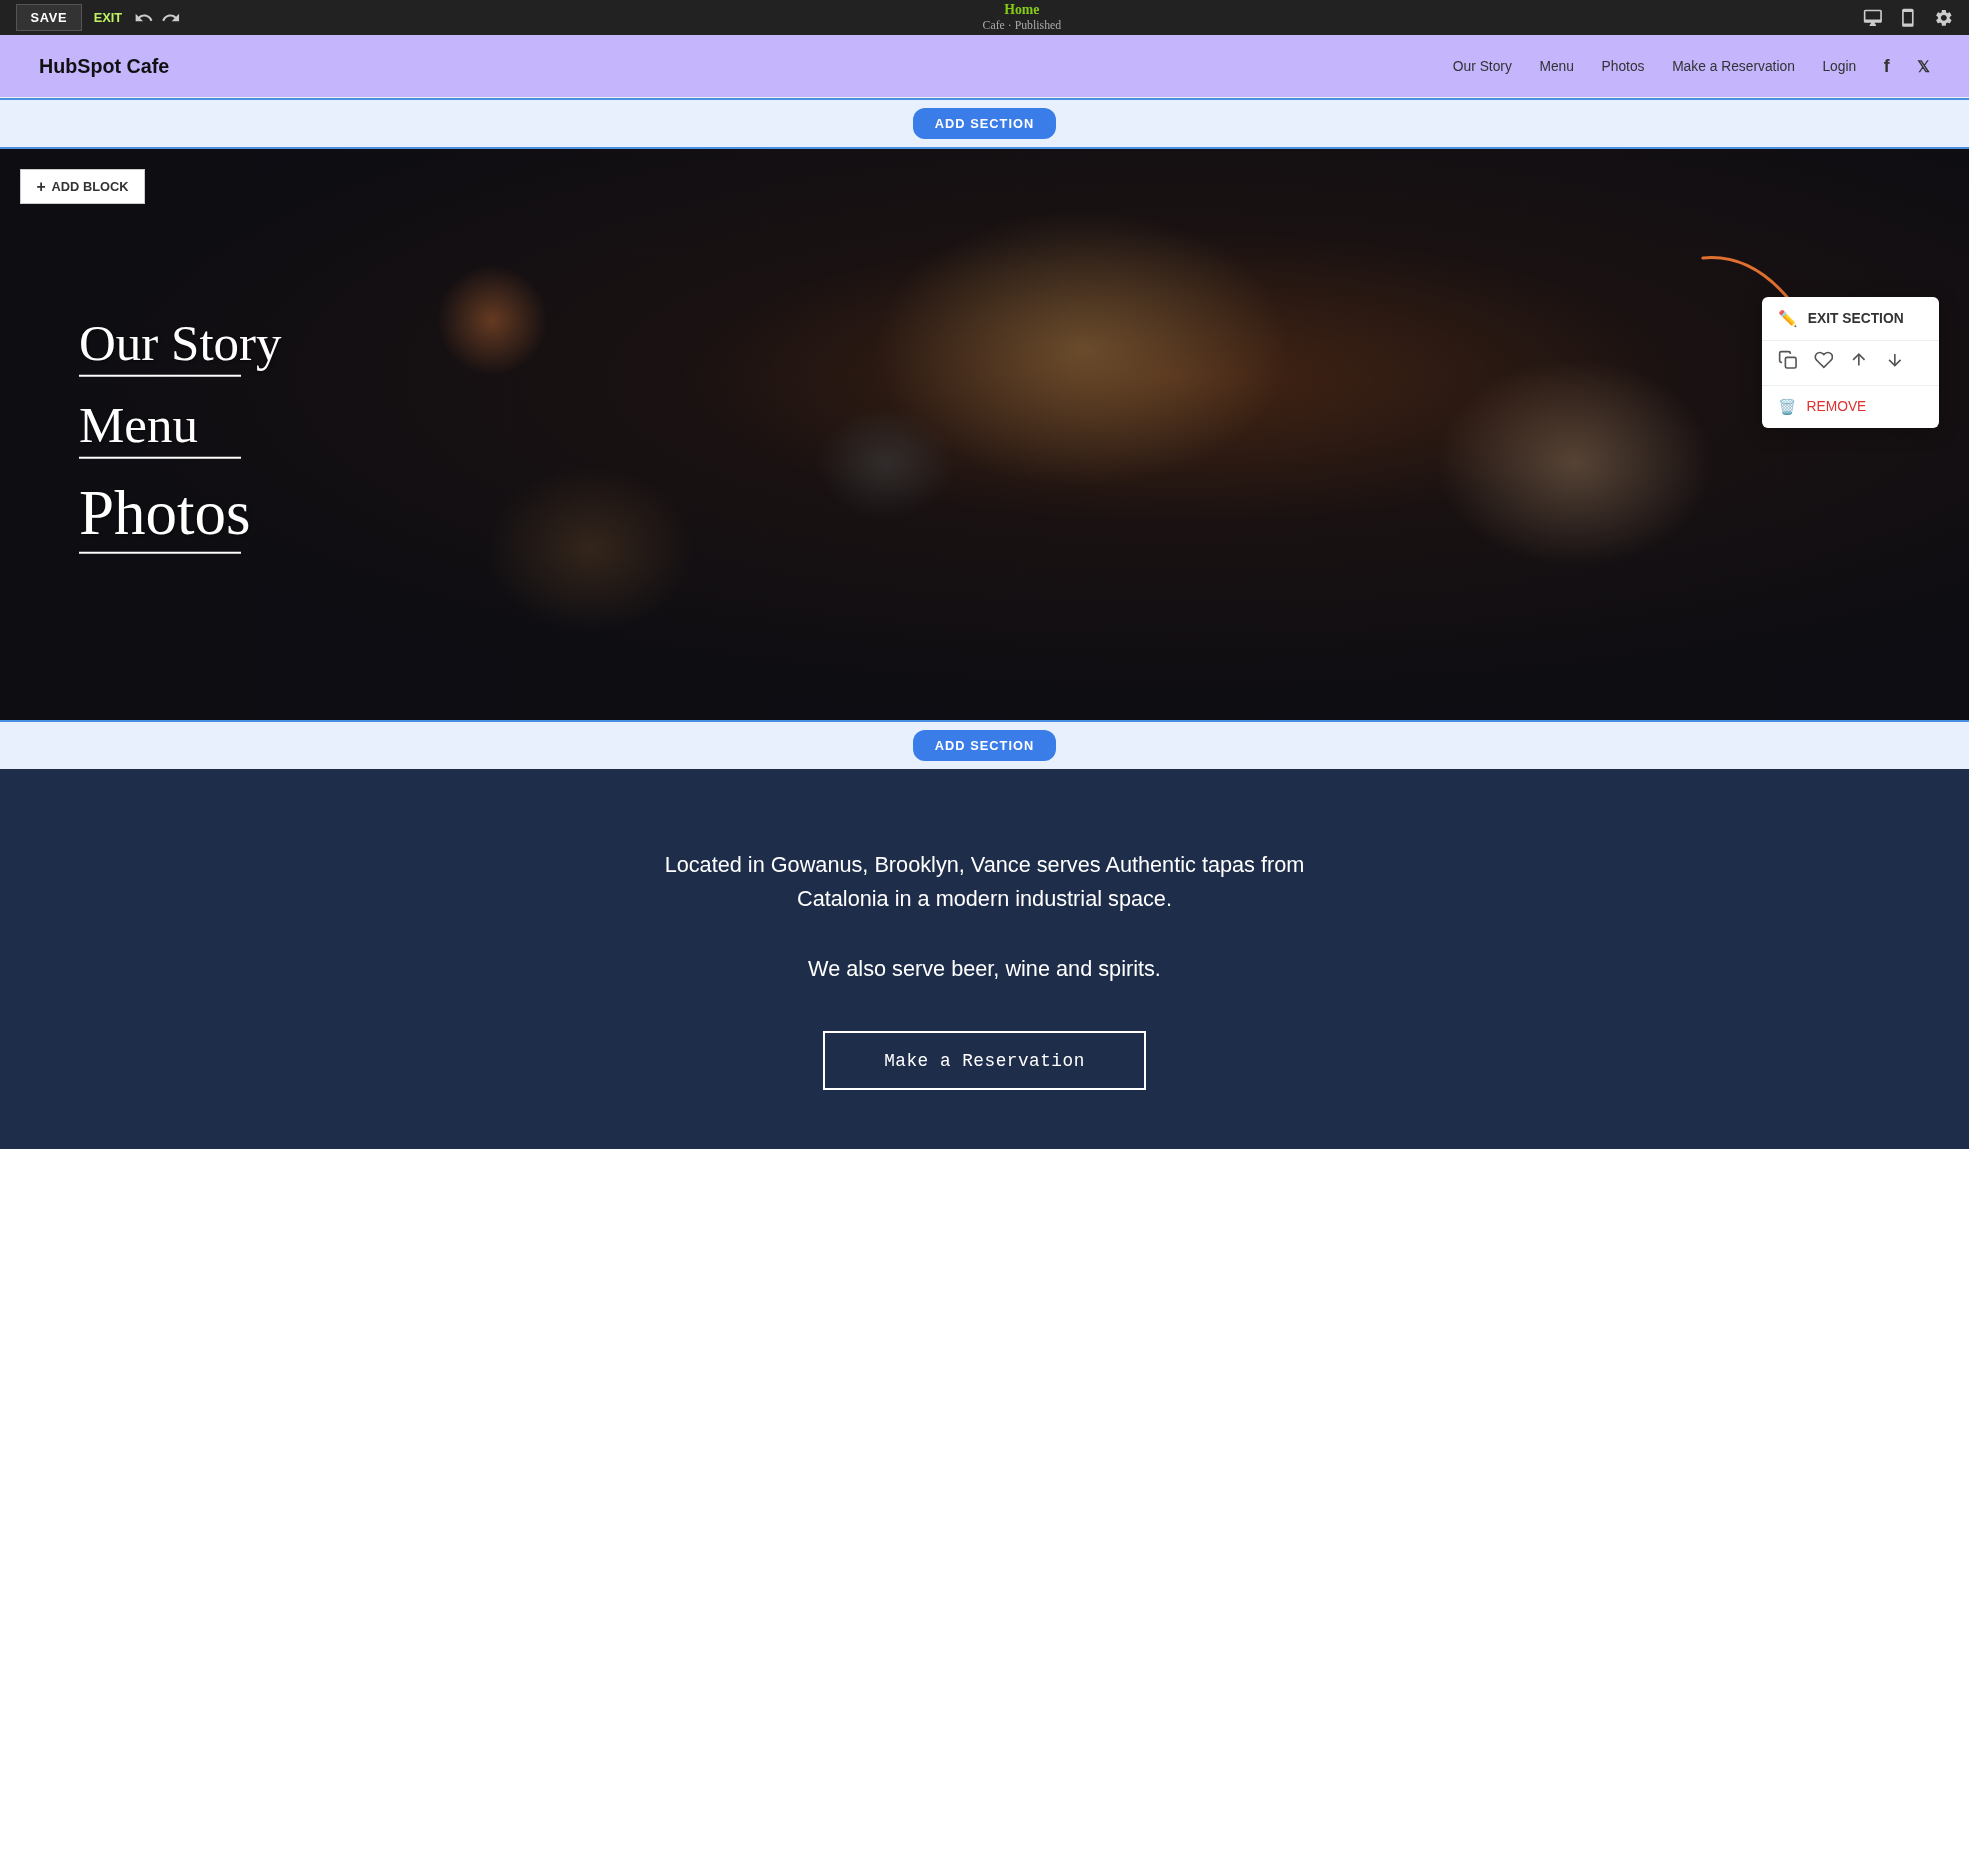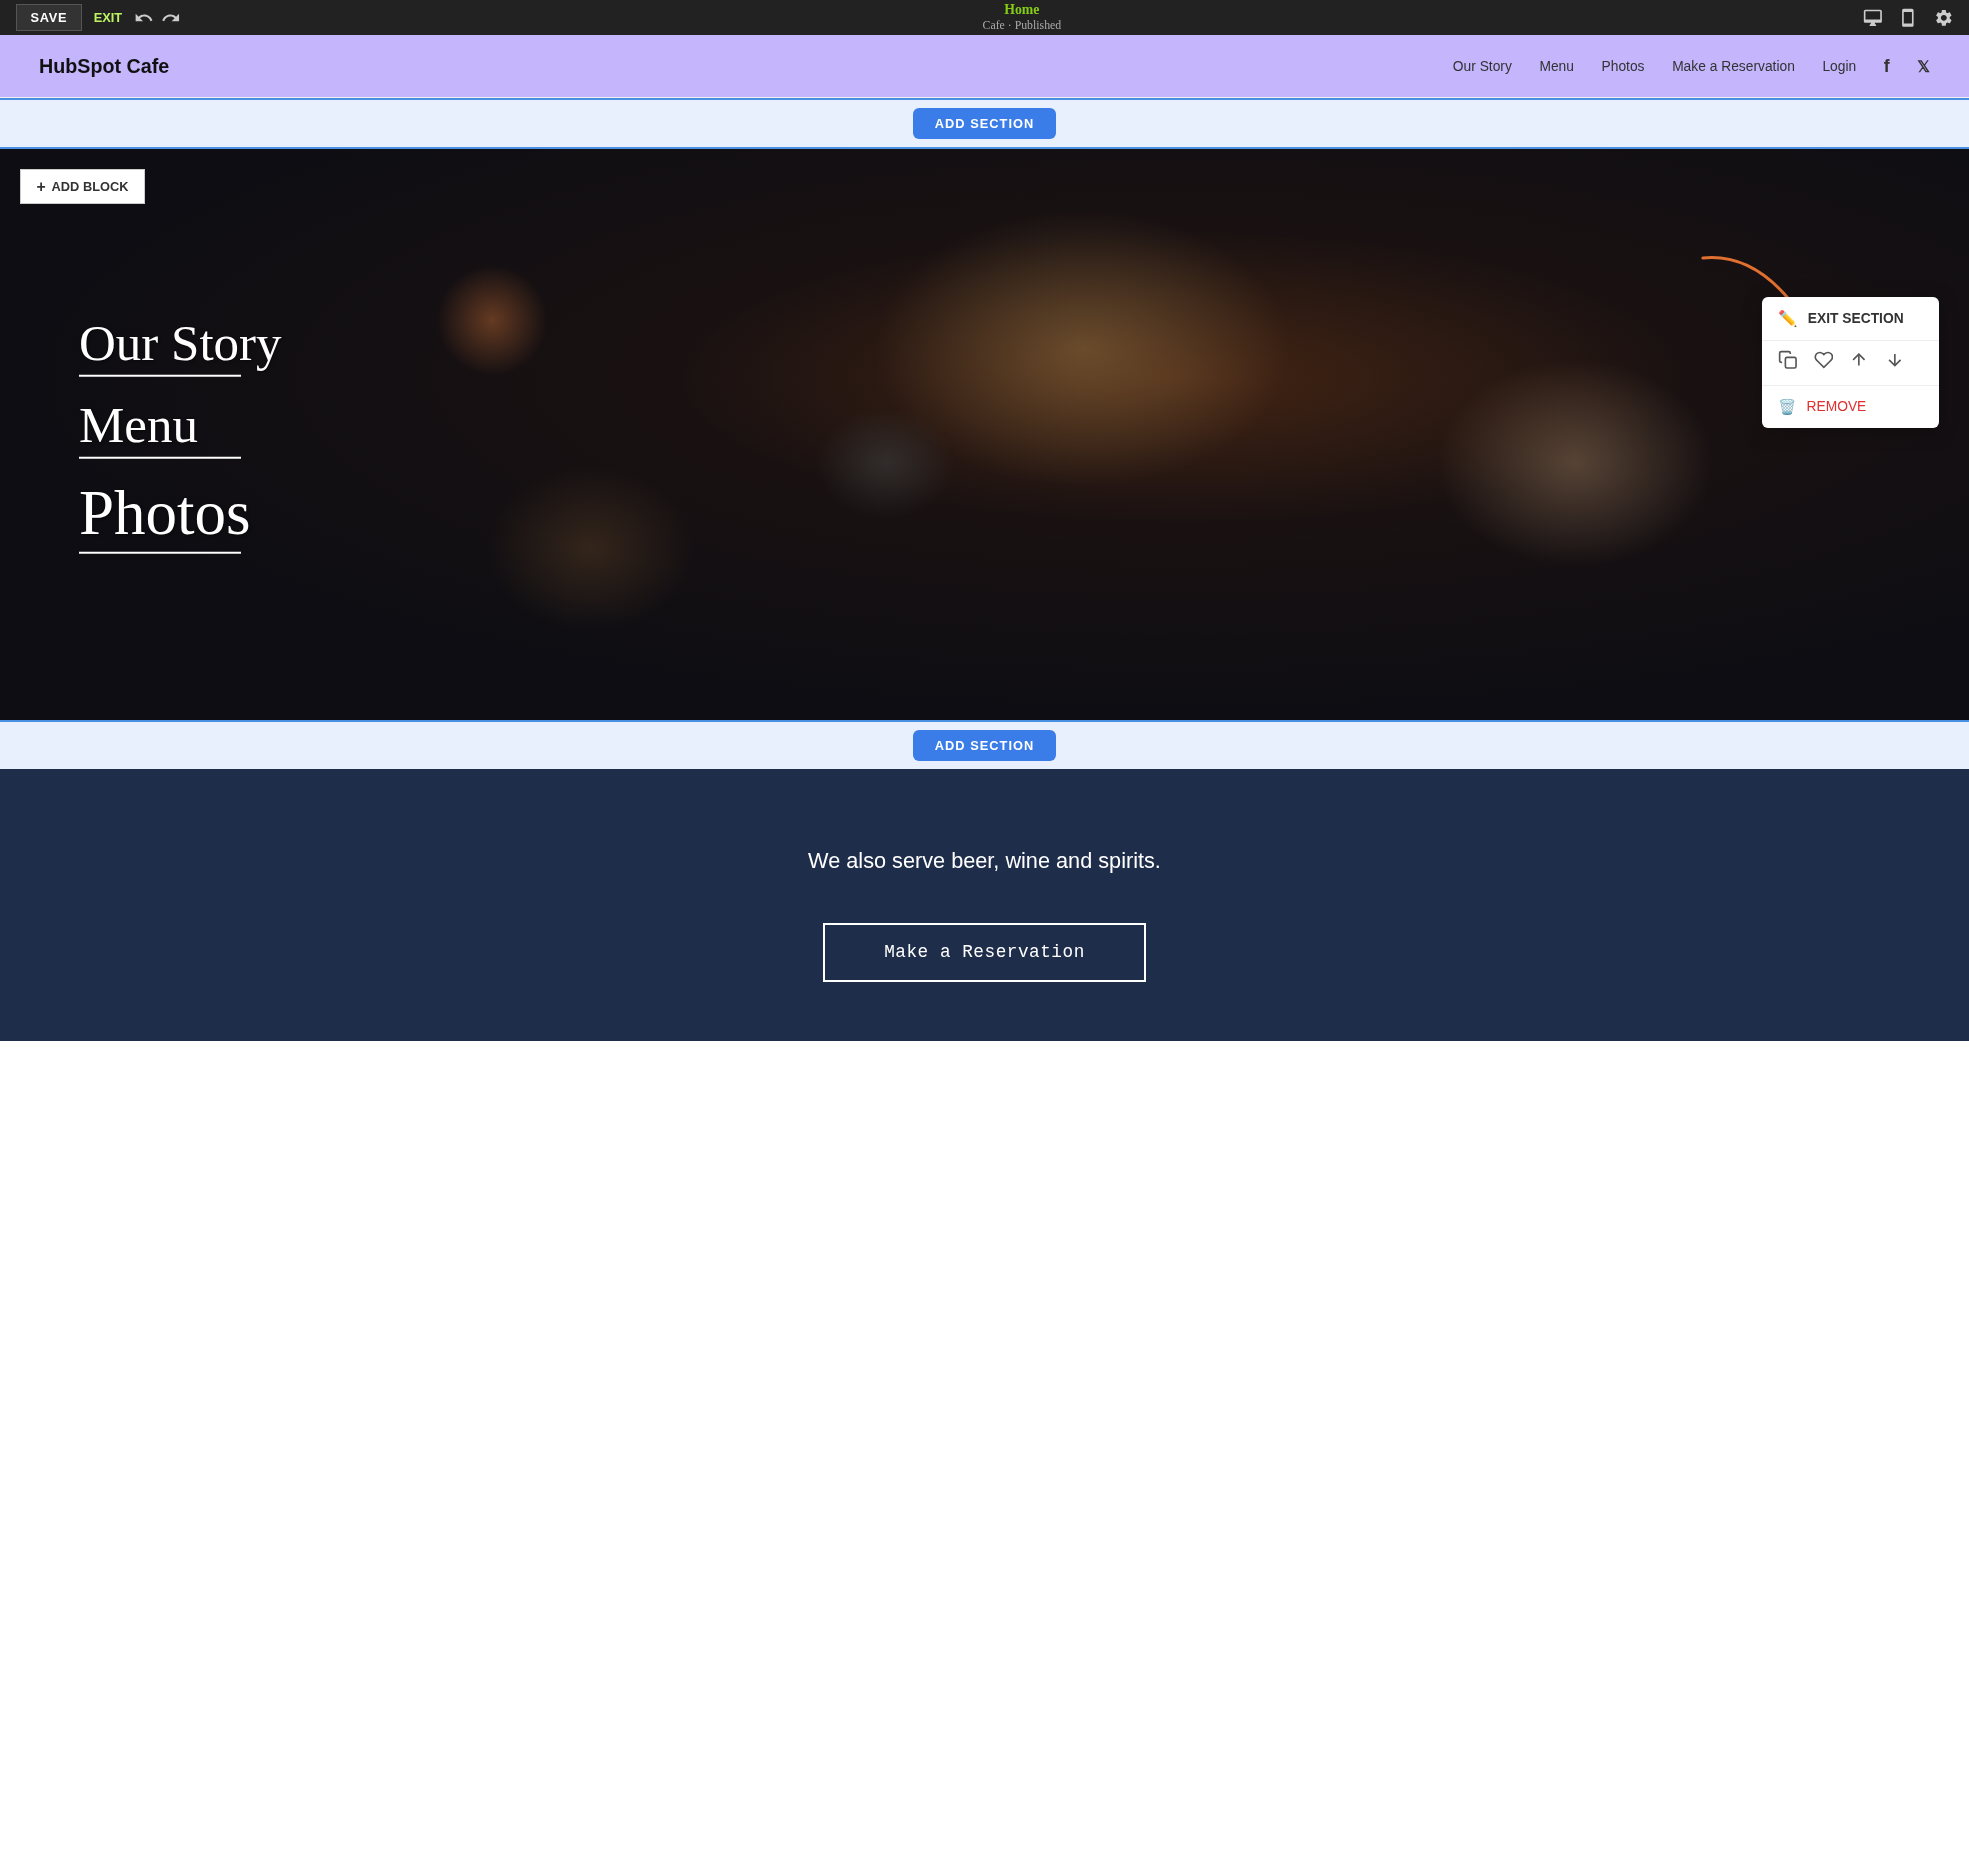--- a/index.html
+++ b/index.html
@@ -88,21 +88,21 @@
     }
     .add-section-btn {
       background: #3a7de8;
       color: #fff;
       border: none;
       padding: 7.9px 21.7px;
       font-size: 12.8px;
       font-weight: 700;
       letter-spacing: 0.08em;
       cursor: pointer;
-      border-radius: 6px;
+      border-radius: 12px;
     }
 
     
     .hero-section {
       position: relative;
       width: 100%;
       height: 571px;
       overflow: hidden;
       background: #1a1a1a;
     }
@@ -394,16 +394,17 @@
       <span>REMOVE</span>
     </div>
   </div>
 </div>
 
 <div class="add-section-bottom">
   <button class="add-section-btn">ADD SECTION</button>
 </div>
 
 <div class="info-section">
+  <p class="description">Located in Gowanus, Brooklyn, Vance serves Authentic tapas from Catalonia in a modern industrial space.</p>
   <p class="tagline">We also serve beer, wine and spirits.</p>
   <button class="make-reservation-btn">Make a Reservation</button>
 </div>
 
 
 </body></html>

